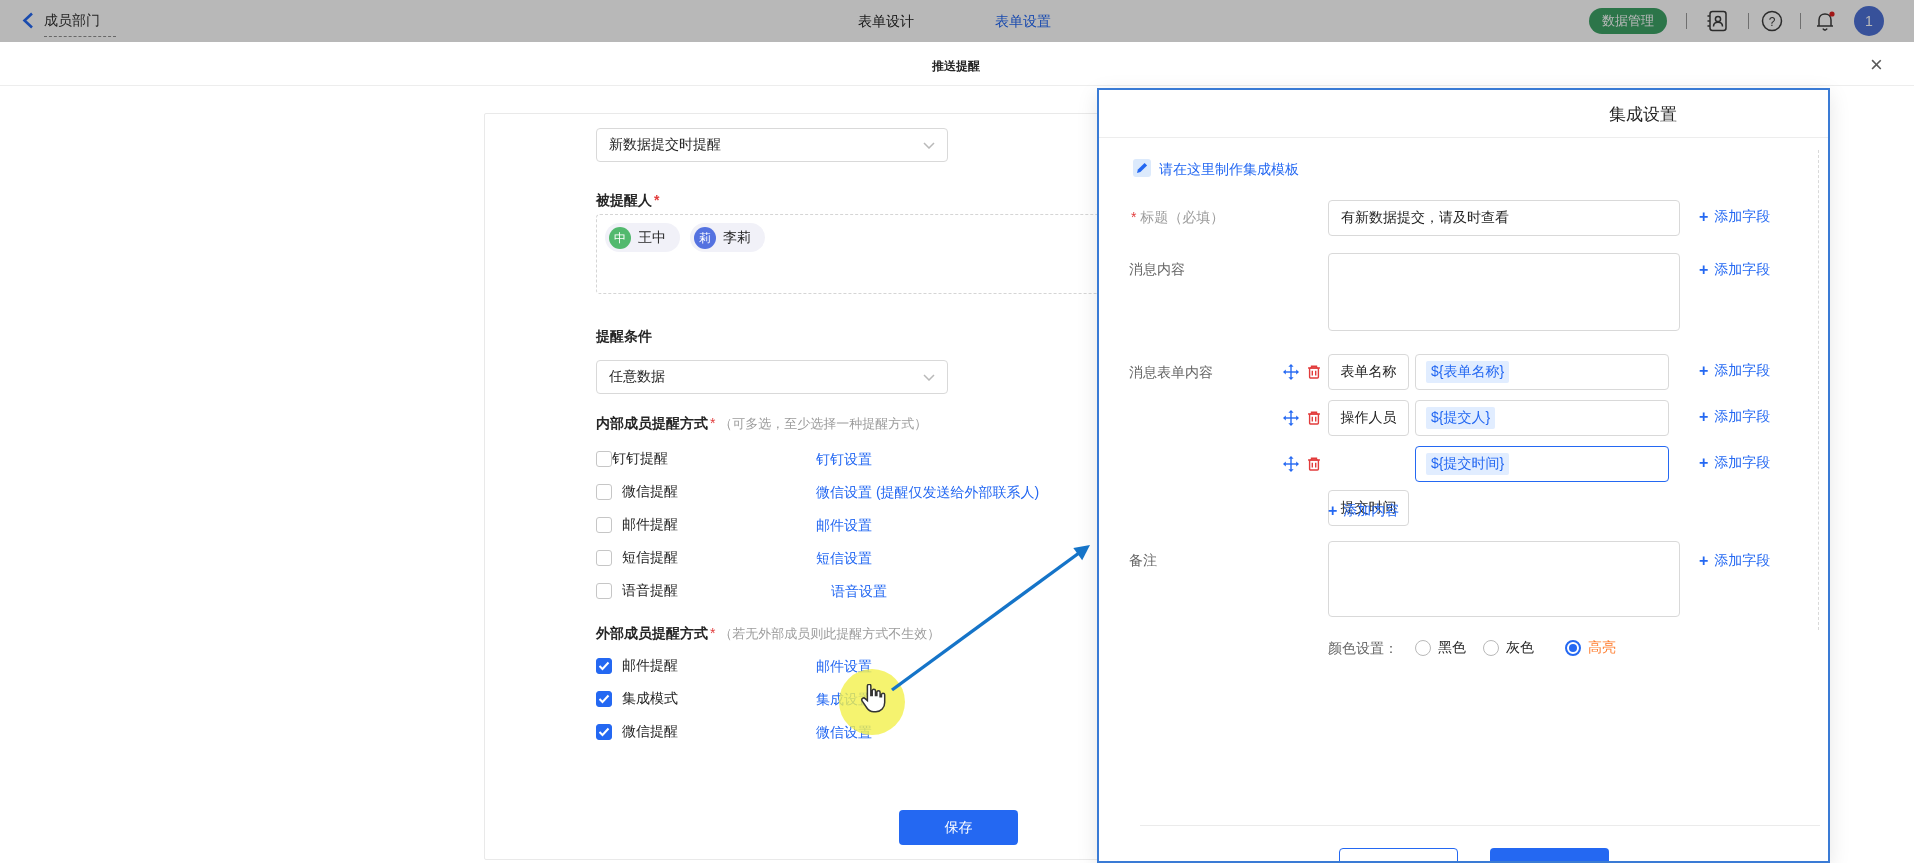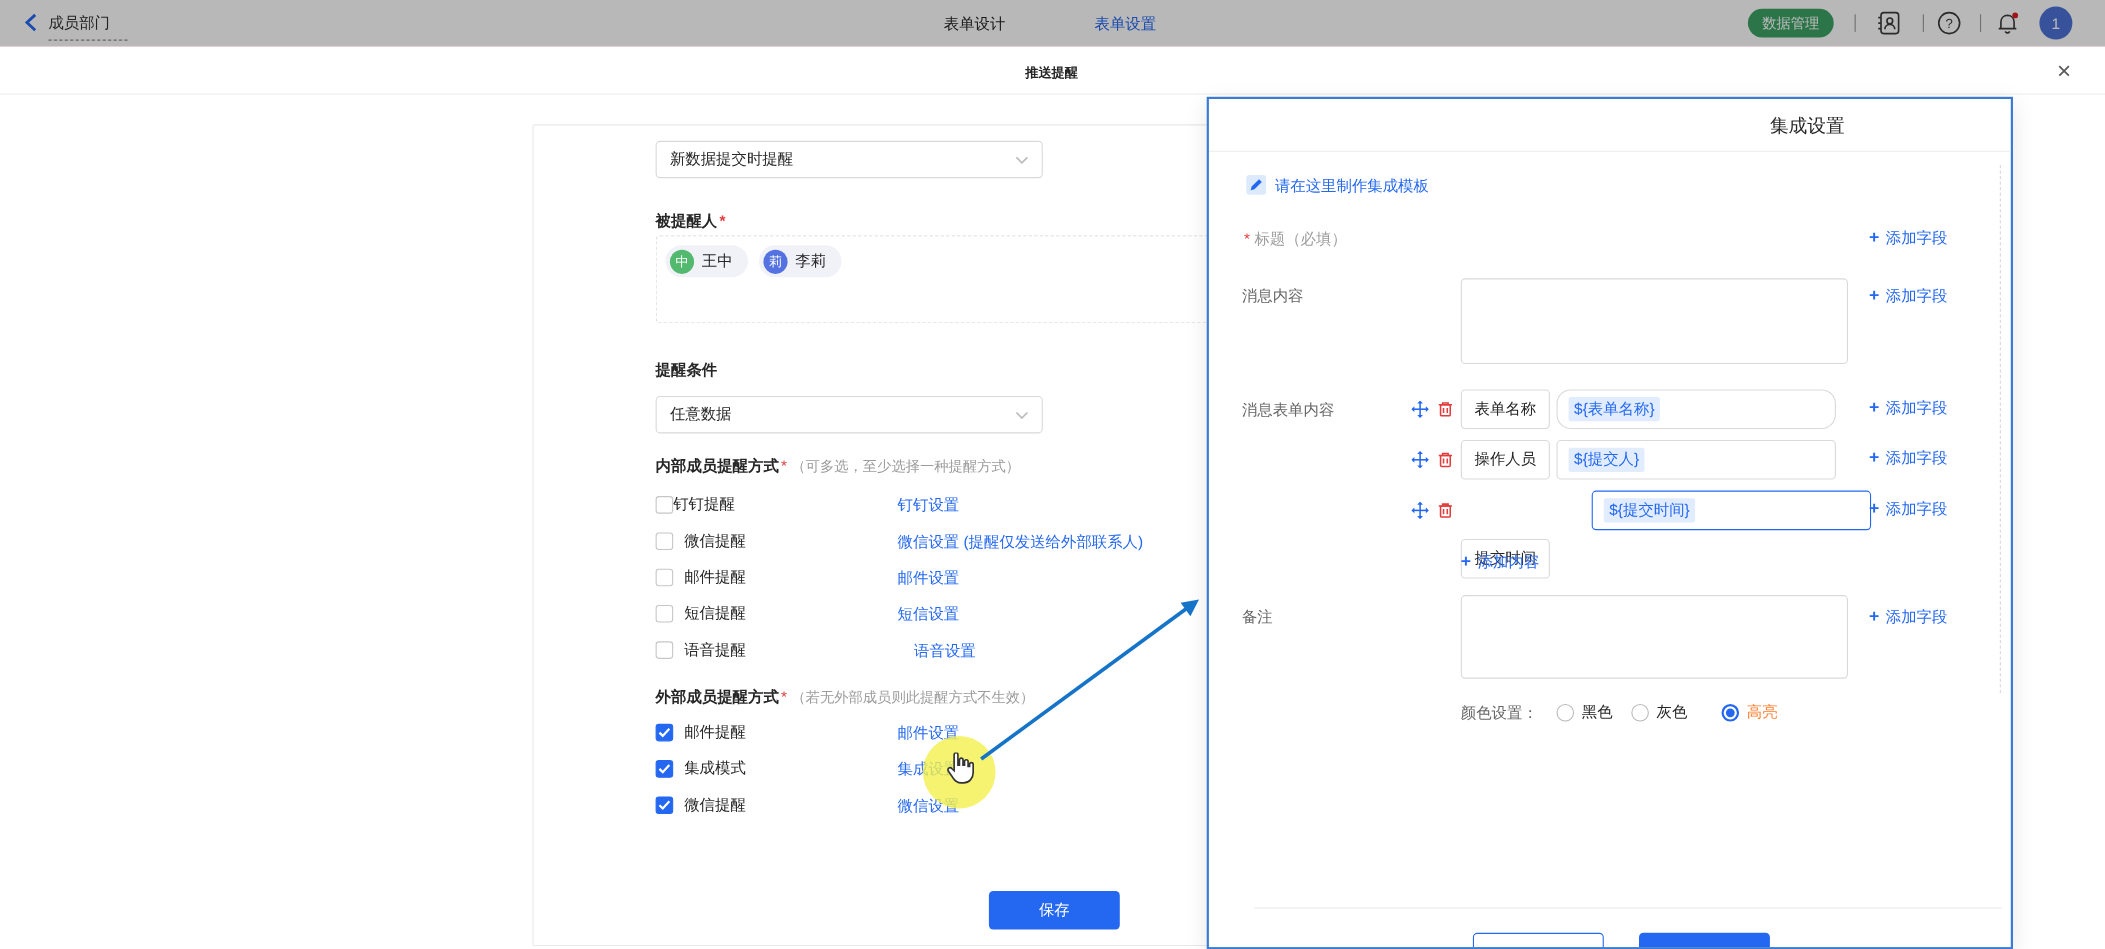--- a/index.html
+++ b/index.html
@@ -40,21 +40,21 @@
   .panel-title{font-size:17px;color:#262626;}
   .p-label{color:#666;font-size:14px;}
   .p-label.light{color:#9c9c9c;}
   .p-input{border:1px solid #d9d9d9;border-radius:4px;background:#fff;box-sizing:border-box;
            display:flex;align-items:center;padding:0 12px;font-size:14px;color:#262626;}
   .p-area{border:1px solid #d9d9d9;border-radius:4px;background:#fff;box-sizing:border-box;}
   .keybox{border:1px solid #d9d9d9;border-radius:4px;background:#fff;box-sizing:border-box;
           display:flex;align-items:center;justify-content:center;font-size:14px;cursor:text;}
   .valbox{border:1px solid #d9d9d9;border-radius:4px;background:#fff;box-sizing:border-box;
           display:flex;align-items:center;padding:0 10px;cursor:text;}
-  .valbox.focused{border:1.5px solid #2468f2;margin-left:32px;}
+  .valbox.focused{border:1.5px solid #2468f2;}
   .token{background:#e1edff;color:#2468f2;font-size:14px;padding:2px 5px;border-radius:2px;}
   .plus{color:#2468f2;font-size:16px;margin-right:6px;font-weight:bold;}
   .radio{width:16px;height:16px;border:1px solid #b9b9b9;border-radius:50%;background:#fff;box-sizing:border-box;cursor:pointer;}
   .radio.sel{border:2px solid #2468f2;display:flex;align-items:center;justify-content:center;}
   .radio.sel .dot{width:8px;height:8px;border-radius:50%;background:#2468f2;}
   .scroll-dash{border-left:1px dashed #d9d9d9;width:0;}
   .p-divider{height:1px;background:#ebebeb;}
   .btn-outline{background:#fff;border:1px solid #2468f2;border-radius:4px;}
   
   .hl-circle{width:66px;height:66px;border-radius:50%;background:rgba(243,240,75,0.8);z-index:5;}
@@ -238,20 +238,23 @@
       <svg width="12" height="12" viewBox="0 0 12 12" style="margin-top:3px;">
           <path d="M1 11 l.9-3.4 L8.6 .9 l2.5 2.5 -6.7 6.7 L1 11z" fill="#2468f2"></path>
         </svg>
     </span>
     <span class="abs link" style="left:60px;top:71px;">请在这里制作集成模板</span>
 
     <div class="abs" style="left:30px;top:119px;">
       <span class="req">*</span>
       <span class="p-label light">标题（必填）</span>
     </div>
+    <div class="abs p-input" style="left:229px;top:110px;width:352px;height:36px;">
+      <span>有新数据提交，请及时查看</span>
+    </div>
     <div class="abs row" style="left:600px;top:118px;">
       <span class="plus">+</span>
       <span class="link">添加字段</span>
     </div>
 
     <span class="abs p-label" style="left:30px;top:171px;">消息内容</span>
     <div class="abs p-area" style="left:229px;top:163px;width:352px;height:78px;"></div>
     <div class="abs row" style="left:600px;top:171px;">
       <span class="plus">+</span>
       <span class="link">添加字段</span>
@@ -273,21 +276,21 @@
       <svg width="16" height="16" viewBox="0 0 16 16" fill="none" stroke="#e23c3c" stroke-width="1.4">
           <path d="M2 4h12"></path>
           <path d="M5.5 4V2.3h5V4"></path>
           <rect x="3.6" y="4" width="8.8" height="10" rx="1"></rect>
           <path d="M6.3 6.8v4.6M9.7 6.8v4.6"></path>
         </svg>
     </span>
     <div class="abs keybox" style="left:229px;top:264px;width:81px;height:36px;">
       <span>表单名称</span>
     </div>
-    <div class="abs valbox" style="left:316px;top:264px;width:254px;height:36px;border-radius:13px;">
+    <div class="abs valbox" style="left:316px;top:264px;width:254px;height:36px;">
       <span class="token">${表单名称}</span>
     </div>
     <div class="abs row" style="left:600px;top:272px;">
       <span class="plus">+</span>
       <span class="link">添加字段</span>
     </div>
 
     <span class="abs" style="left:184px;top:320px;">
       <svg width="16" height="16" viewBox="0 0 16 16" fill="#2468f2">
           <path d="M8 0l2.6 2.8H5.4L8 0z"></path>

